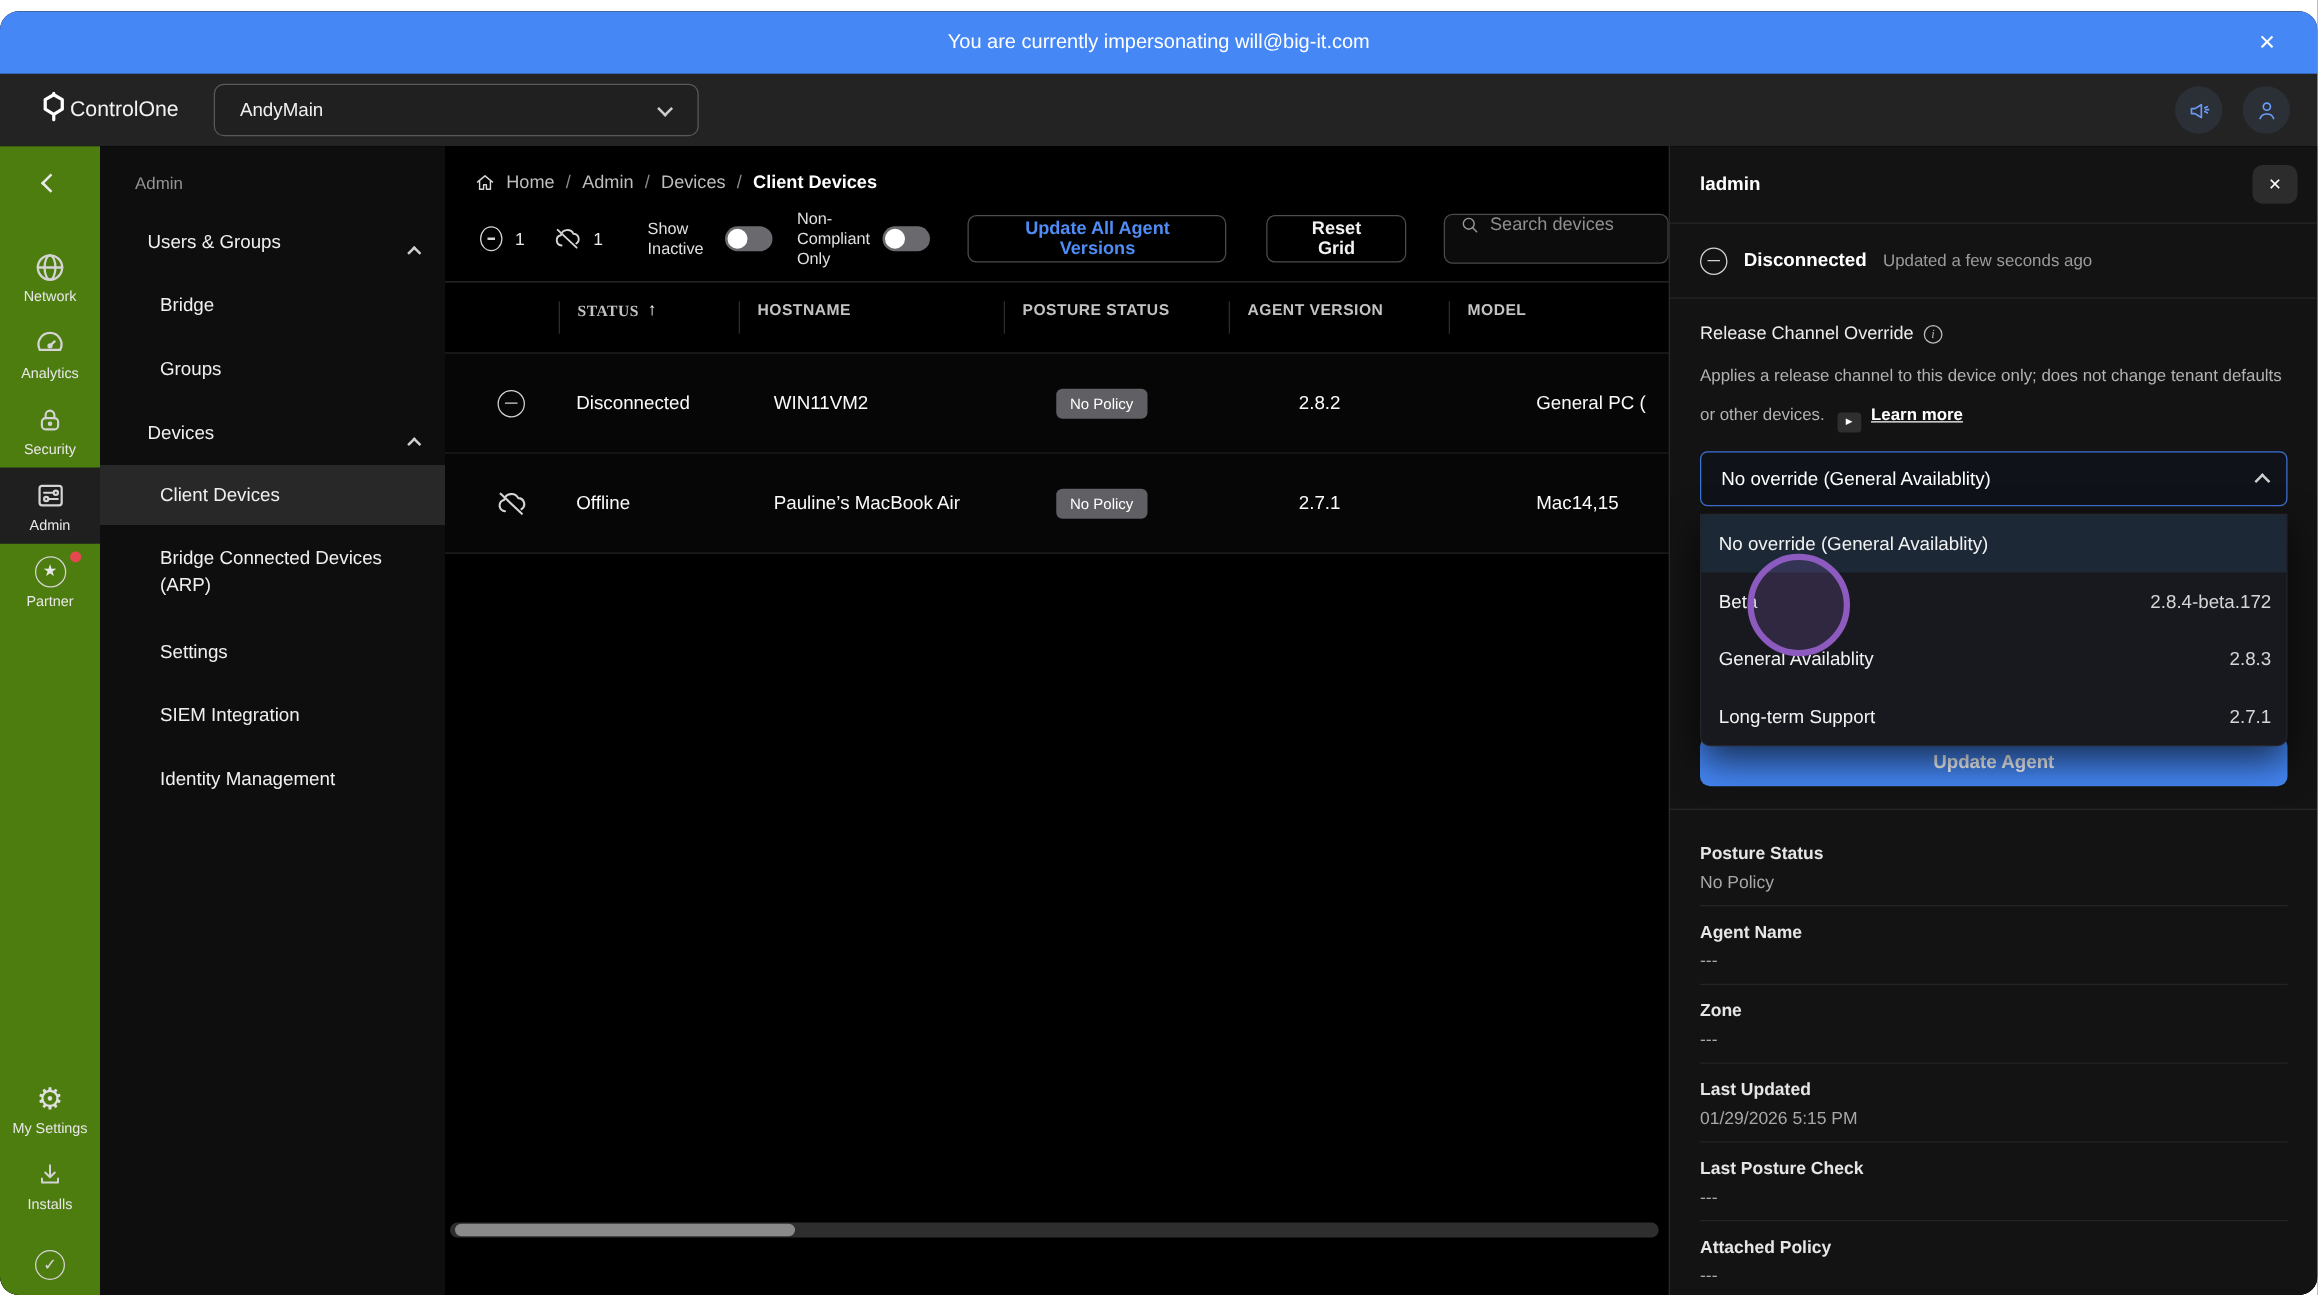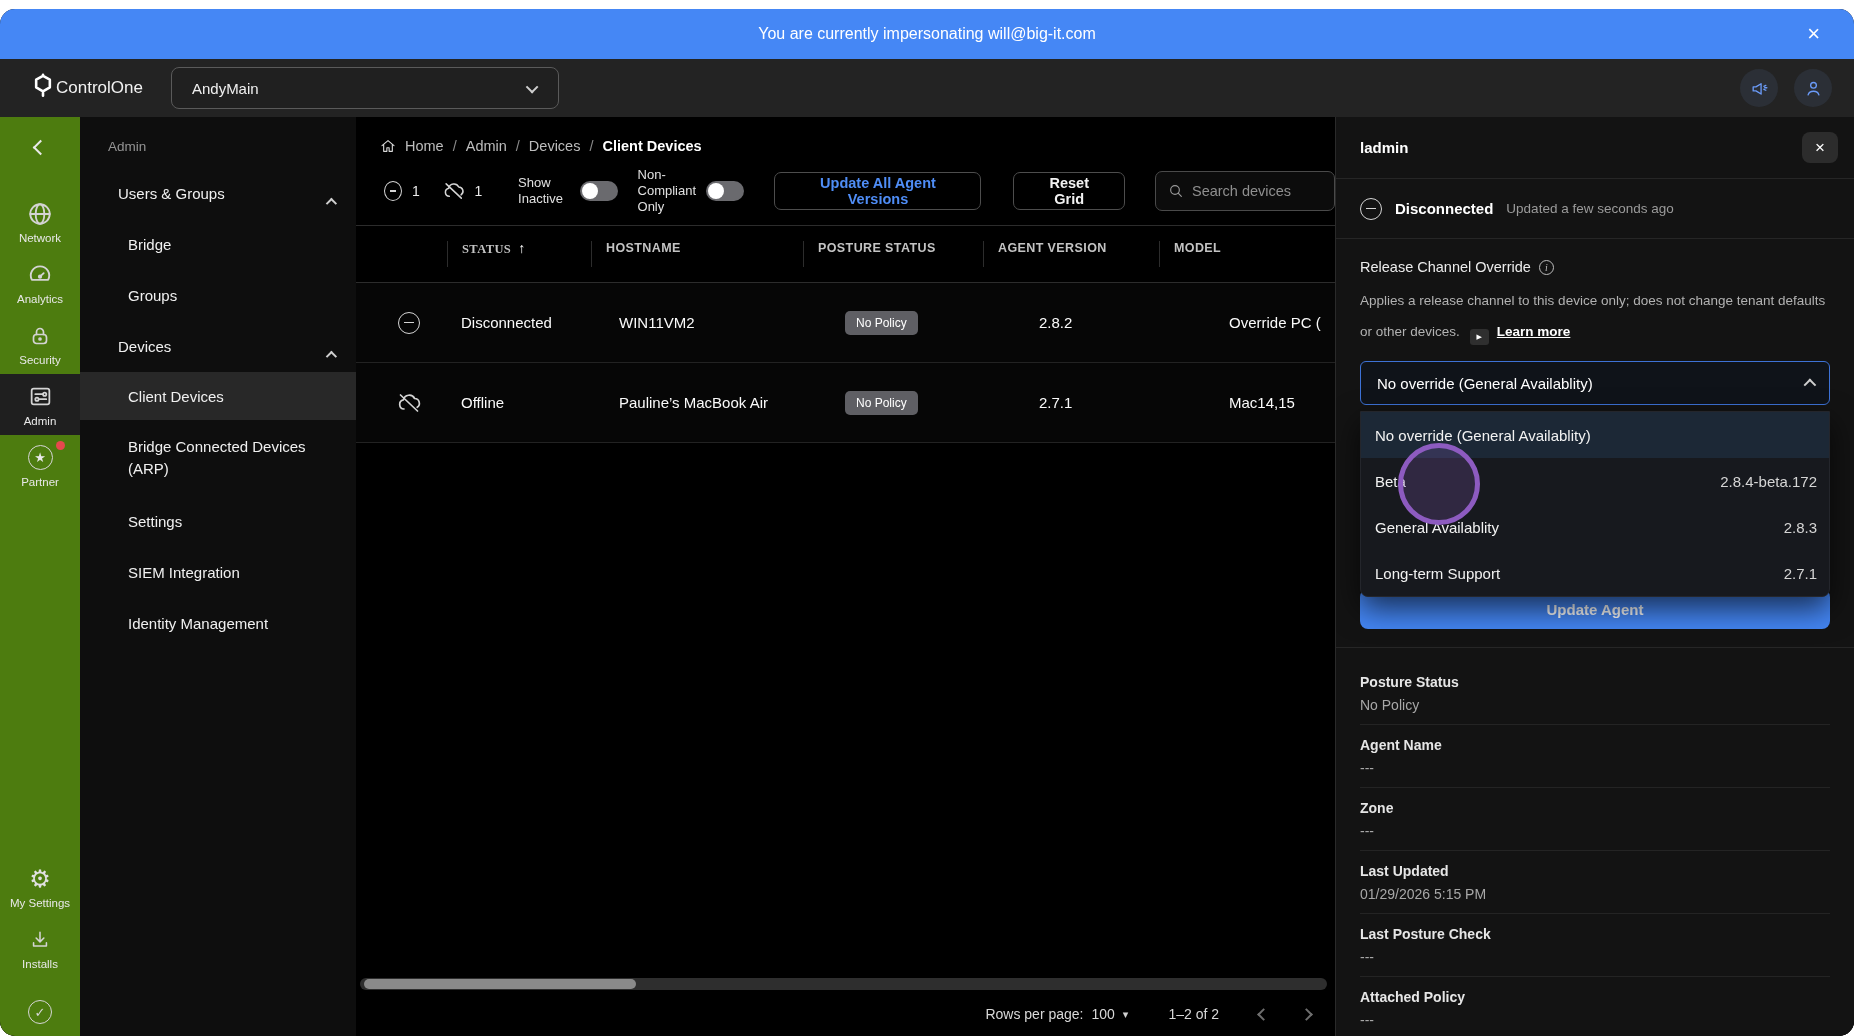--- a/index.html
+++ b/index.html
@@ -80,21 +80,21 @@
   .tb-gap { width:26px; }
   .toggle-label { color:#e0e0e0; font-size:13px; line-height:1.25; margin-right:10px; }
   .w-narrow { width:66px; }
   .toggle { width:38px; height:20px; border-radius:10px; background:#6a6a6e; position:relative; cursor:pointer; flex:none; }
   .toggle .knob { position:absolute; left:2px; top:2px; width:16px; height:16px; border-radius:50%; background:#fff; }
   .tb-btn { height:38px; border:1px solid #4d4d4d; border-radius:7px; background:transparent;
     padding:0 22px; font-size:14.5px; cursor:pointer; font-weight:700; }
   .btn-blue { color:#4f8df6; margin-left:30px; }
   .btn-white { color:#f2f2f2; margin-left:32px; font-weight:700; }
   .search { margin-left:30px; width:196px; height:40px; border:1px solid #4a4a4a; border-radius:7px;
-    display:flex; align-items:center; padding:0 12px; gap:8px; background:#0c0c0c; }
+    display:flex; align-items:flex-start; padding:0 12px; gap:8px; background:#0c0c0c; }
   .search input { background:transparent; border:none; outline:none; color:#e8e8e8; font-size:14.5px; width:130px;
     font-family:"Liberation Sans","DejaVu Sans",sans-serif; }
   .search input::placeholder { color:#8f8f8f; }
 
   
   .tbl { margin-top:2px; }
   .trow { display:flex; align-items:center; }
   .thead { height:58px; border-top:1px solid #2c2c2c; border-bottom:1px solid #2c2c2c; }
   .th { color:#c3c3c3; font-size:12.5px; font-weight:700; letter-spacing:.4px; }
   .c-icon { width:105px; display:flex; justify-content:center; flex:none; }
@@ -385,21 +385,21 @@
         </div>
 
         <div class="trow drow">
           <div class="c-icon">
               <span class="minus-circle"></span>
             </div>
           <div class="c-status">Disconnected</div>
           <div class="c-host">WIN11VM2</div>
           <div class="c-posture"><span class="badge">No Policy</span></div>
           <div class="c-agent">2.8.2</div>
-          <div class="c-model">Override PC (</div>
+          <div class="c-model">General PC (</div>
         </div>
 
         <div class="trow drow">
           <div class="c-icon">
             <svg width="26" height="24" viewBox="0 0 24 24" class="stroke">
               <path d="M7 18 a4.6 4.6 0 0 1 -.6-9.1 A6 6 0 0 1 17.6 7.5 a4.8 4.8 0 0 1 2.6 8.8"></path>
                 <path d="M3.5 4 L20.5 20"></path>
             </svg>
           </div>
           <div class="c-status">Offline</div>
@@ -407,32 +407,20 @@
           <div class="c-posture"><span class="badge">No Policy</span></div>
           <div class="c-agent">2.7.1</div>
           <div class="c-model">Mac14,15</div>
         </div>
       </div>
 
       <div class="hscroll">
         <div class="hthumb"></div>
       </div>
 
-      <div class="pager">
-        <span class="rpp">
-          <span>Rows per page:</span>
-          <span>100</span>
-          <span class="caret">▾</span>
-        </span>
-        <span>1–2 of 2</span>
-        <span class="pg-arrows">
-          <span class="pg-arrow"><span class="chev chev-left"></span></span>
-          <span class="pg-arrow"><span class="chev chev-right"></span></span>
-        </span>
-      </div>
     </div>
 
     <div class="panel">
       <div class="p-head">
         <span class="p-title">ladmin</span>
         <span class="p-close">
             <span>×</span>
           </span>
       </div>
 

